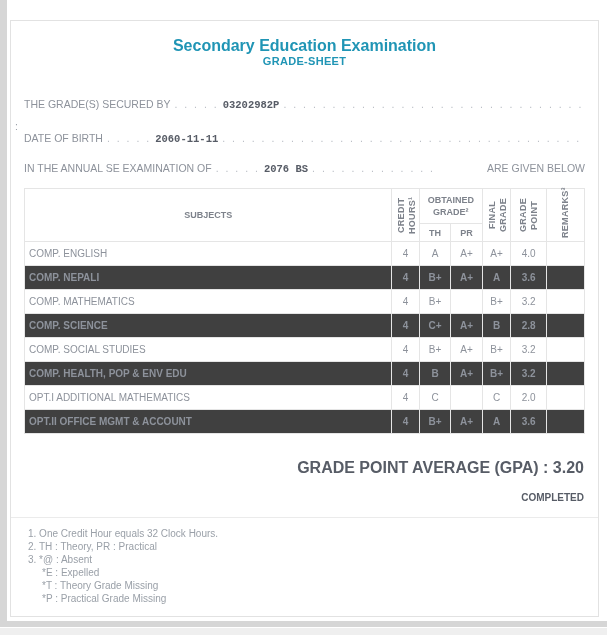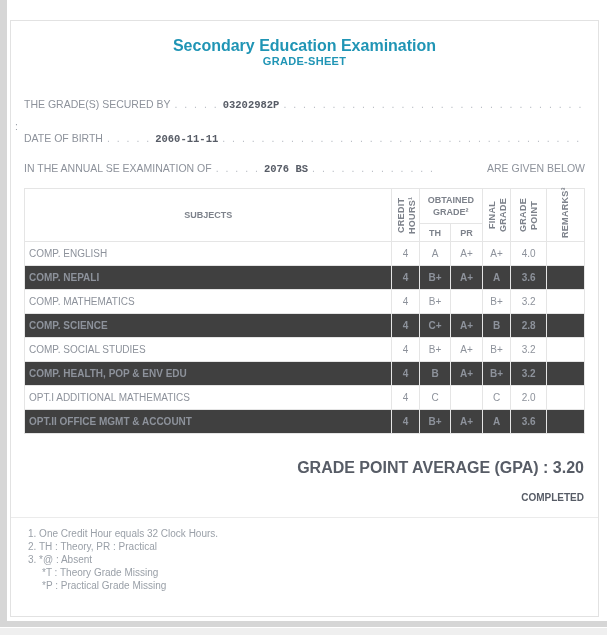--- a/index.html
+++ b/index.html
@@ -219,20 +219,21 @@
 
   <div class="gpa-line">GRADE POINT AVERAGE (GPA) : 3.20</div>
   <div class="completed">COMPLETED</div>
 
   <div class="divider"></div>
 
   <div class="footnotes">
     <div class="fn">1. One Credit Hour equals 32 Clock Hours.</div>
     <div class="fn">2. TH : Theory, PR : Practical</div>
     <div class="fn">3. *@ : Absent</div>
+    <div class="fn indent">*E : Expelled</div>
     <div class="fn indent">*T : Theory Grade Missing</div>
     <div class="fn indent">*P : Practical Grade Missing</div>
   </div>
 
   <div class="dashed"></div>
   <div class="note-label">Note:</div>
 
 </div>
 
 </body></html>

